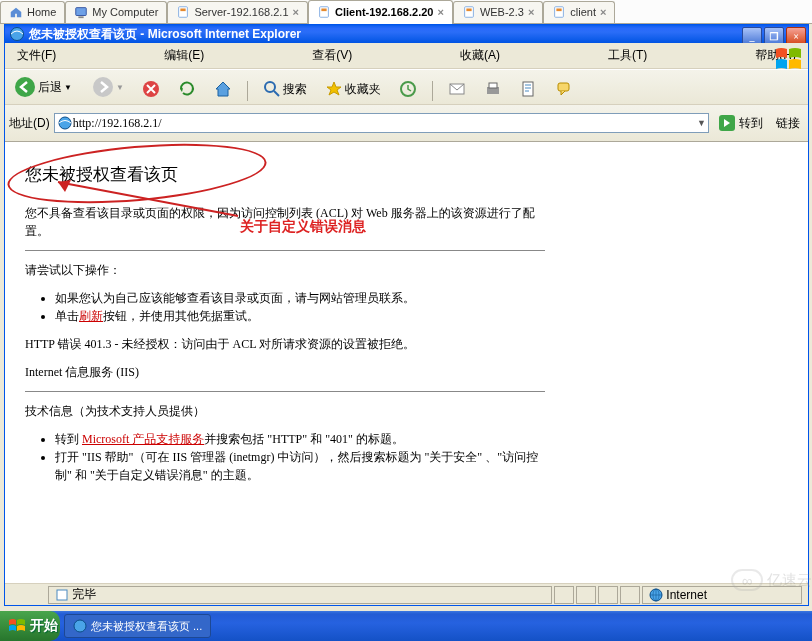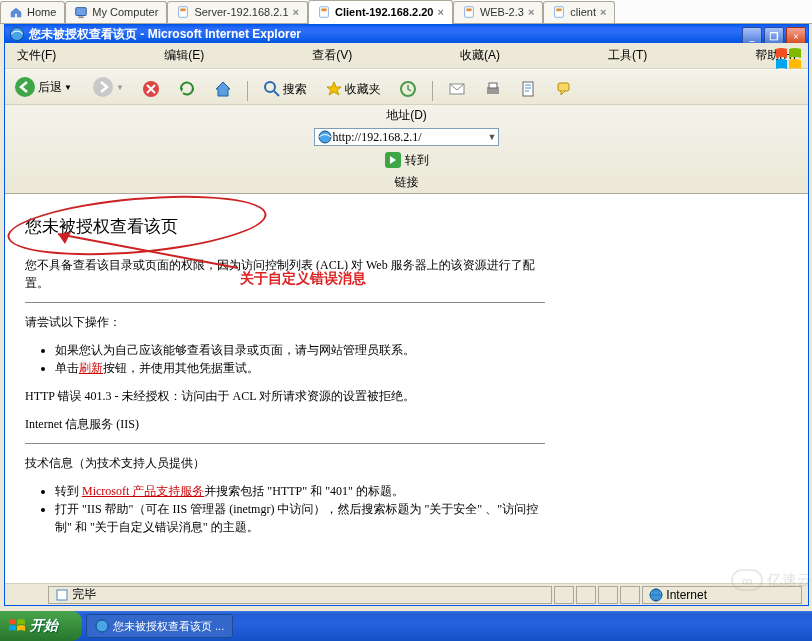--- a/index.html
+++ b/index.html
@@ -15,37 +15,37 @@
 .win-btn { width: 20px; height: 18px; background: linear-gradient(#a8c2f8,#4b78d6); border: 1px solid #2a4a9a; border-radius: 2px; color: #fff; display: flex; align-items: center; justify-content: center; font-family: Tahoma; font-size: 10px; font-weight: bold; cursor: pointer; }
 .win-btn.close { background: linear-gradient(#f5a397,#d6491b); border-color: #aa2f0f;}
 .menubar { background: #ece9d8; padding: 2px 4px; display: flex; gap: 2px; border-bottom: 1px solid #d6d0bd; position: relative; justify-content: space-between; }
 .menu-item { padding: 2px 8px; cursor: pointer; }
 .toolbar { background: linear-gradient(#f4f3ea,#ebe8d7); padding: 3px 4px; display: flex; align-items: flex-end; gap: 8px; border-top: 1px solid #fff; border-bottom: 1px solid #d6d0bd; }
 .tb-btn { display: flex; align-items: center; gap: 2px; padding: 2px 4px; border: 1px solid transparent; border-radius: 3px; cursor: pointer; font-size: 12px; }
 .tb-btn.back { padding-right: 6px; }
 .tb-sep { width: 1px; height: 20px; background: #aca899; margin: 0 2px; }
 .tb-icon { display: inline-block; }
 .xp-logo { position: absolute; right: 4px; top: 2px; width: 30px; height: 30px; }
-.addressbar { display: flex; align-items: center; padding: 2px 4px; border-bottom: 1px solid #aca899; background: linear-gradient(#f4f3ea,#ebe8d7); gap: 4px; flex-direction: column; }
+.addressbar { display: flex; align-items: center; padding: 8px 4px; border-bottom: 1px solid #aca899; background: linear-gradient(#f4f3ea,#ebe8d7); gap: 4px; }
 .addr-label { font-size: 12px; }
 .addr-input-wrap { flex: 1; display: flex; align-items: center; background: #fff; border: 1px solid #7f9db9; height: 20px; padding: 0 2px; }
 .addr-input { border: none; outline: none; flex: 1; font-size: 12px; font-family: Tahoma; }
 .go-btn { display: flex; align-items: center; gap: 3px; padding: 1px 5px; cursor: pointer; }
 .content { flex: 1; background: #fff; overflow: auto; position: relative; padding: 20px; }
 .content-inner { max-width: 520px; font-family: SimSun,"宋体"; color: #000; font-size: 12px; line-height: 1.5; position: relative; }
 h1.page-h1 { font-family: SimSun,"宋体"; font-size: 17px; font-weight: normal; margin-bottom: 16px; }
 .content-inner p { margin: 10px 0; }
 .content-inner ul { margin: 8px 0 8px 30px; }
 .content-inner a { color: #c00; text-decoration: underline; }
 .content-inner hr { border: none; border-top: 1px solid #888; margin: 10px 0; }
 .statusbar { background: #ece9d8; border-top: 1px solid #d6d0bd; height: 22px; display: flex; align-items: center; padding: 0 4px; font-size: 12px; }
 .status-panel { border: 1px solid #aca899; height: 18px; padding: 0 6px; display: flex; align-items: center; margin-right: 2px; background: #ece9d8;}
 .status-panel.flex { flex:1;margin-left:39px;}
 .taskbar { position: absolute; left: 0; right: 0; bottom: 0; height: 30px; background: linear-gradient(to bottom, #3b77e0 0%, #235cd4 10%, #2662e0 40%, #1451c6 100%); display: flex; align-items: center; }
-.start-btn { background: linear-gradient(to bottom, #49a54c, #27752c); color: #fff; font-weight: bold; height: 30px; padding: 0 24px 0 8px; border-radius: 0 10px 10px 0; font-style: italic; font-family: Tahoma; display: flex; align-items: center; gap: 4px; cursor: pointer; font-size: 14px; text-shadow: 1px 1px 1px #063; }
+.start-btn { background: linear-gradient(to bottom, #49a54c, #27752c); color: #fff; font-weight: bold; height: 30px; padding: 0 2px 0 8px; border-radius: 0 10px 10px 0; font-family: Tahoma; display: flex; align-items: center; gap: 4px; cursor: pointer; font-size: 14px; text-shadow: 1px 1px 1px #063; }
 .task-item { background: #3367c9; border: 1px solid #1d4894; border-radius: 3px; color: #fff; height: 24px; padding: 0 8px; display: flex; align-items: center; gap: 4px; margin-left: 4px; font-size: 11px; cursor: pointer; }
 .annot-oval { position: absolute; border: 2px solid #c22; border-radius: 50%; width: 260px; height: 55px; left: -18px; top: -16px; transform: rotate(-5deg); pointer-events: none; }
 .annot-text { position: absolute; color: #d22; font-family: SimSun; font-size: 14px; font-weight: bold; left: 215px; top: 54px; }
 .annot-arrow { position: absolute; left: 18px; top: 12px; width: 200px; height: 50px; pointer-events: none; }
 .watermark { position:absolute; right:0; bottom:50px; opacity:.25; font-family:sans-serif; color:#888; display:flex; align-items:center; gap:4px; font-size:15px;}
 .watermark .logo{ width:32px;height:22px; border:2px solid #aaa; border-radius:14px; display:flex; align-items:center; justify-content:center;}
 </style>
 </head>
 <body>
 

